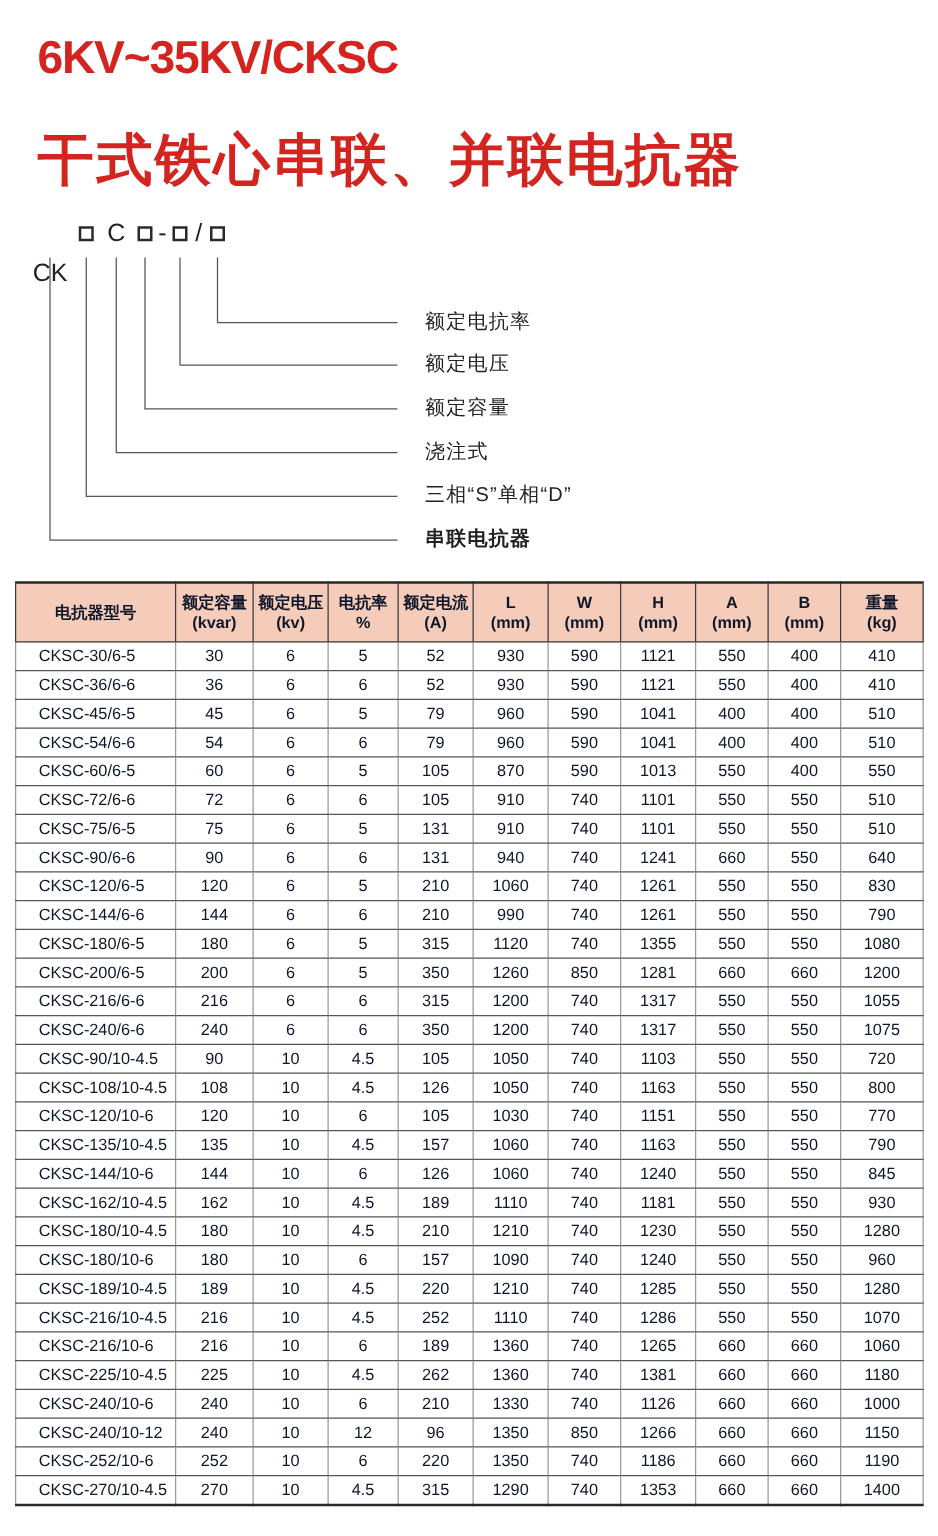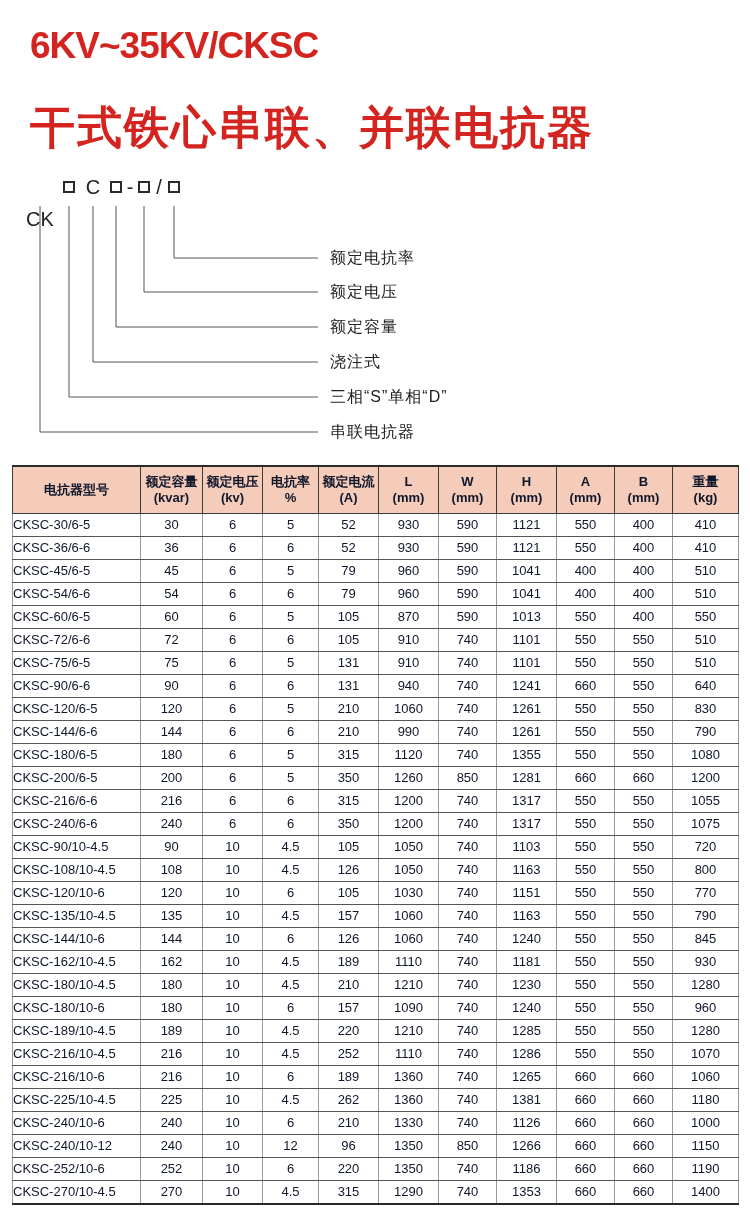--- a/index.html
+++ b/index.html
@@ -10,34 +10,34 @@
          color:var(--accent,#d42420);letter-spacing:-1px;white-space:nowrap;}
   .subtitle{position:absolute;left:30px;top:98px;font-size:45px;font-weight:bold;
          color:var(--accent,#d42420);letter-spacing:2px;white-space:nowrap;}
 
   .diagram{position:absolute;left:0;top:172px;width:750px;height:292px;}
   .code-part{position:absolute;top:4px;transform:translateX(-50%);font-size:20px;
          color:#222;white-space:nowrap;}
   .code-box{position:absolute;top:9px;width:12px;height:12px;border:2px solid #2a2a2a;
          transform:translateX(-50%);background:#fff;box-sizing:border-box;}
   .lines{position:absolute;left:0;top:0;}
-  .dlabel{position:absolute;left:330px;width:300px;font-size:16px;color:#222;
+  .dlabel{position:absolute;left:340px;width:300px;font-size:16px;color:#222;
          line-height:20px;letter-spacing:1px;white-space:nowrap;}
 
   .spec-table{position:absolute;left:12px;top:465px;width:726px;border-collapse:collapse;
          table-layout:fixed;font-size:13px;color:#0f172a;}
   .spec-table th{background:var(--thbg,#f5cbba);font-weight:bold;height:46px;
          border:1px solid #3a3a3a;padding:0;line-height:16px;text-align:center;
          vertical-align:middle;}
   .spec-table td{height:22px;line-height:22px;text-align:center;padding:0;
          border-left:1px solid #9a9a9a;border-right:1px solid #9a9a9a;
          border-top:1px solid #555;border-bottom:1px solid #555;
          white-space:nowrap;overflow:hidden;}
   .spec-table{border-top:2px solid #2a2a2a;border-bottom:2px solid #2a2a2a;}
-  .spec-table td.model{text-align:left;}
+  .spec-table td.model{text-align:left;padding-left:18px;}
 </style>
 </head>
 <body>
 
 <div class="page">
 
   <div class="title">6KV~35KV/CKSC</div>
   <div class="subtitle">干式铁心串联、并联电抗器</div>
 
   <div class="diagram">
@@ -57,21 +57,21 @@
         <span class="code-part" style="left: 130px;">-</span>
         <span class="code-box" style="left: 144px;"></span>
         <span class="code-part" style="left: 159px;">/</span>
         <span class="code-box" style="left: 174px;"></span>
       </div>
   <div class="dlabel" style="top: 76px;">额定电抗率</div>
       <div class="dlabel" style="top: 110px;">额定电压</div>
       <div class="dlabel" style="top: 145px;">额定容量</div>
       <div class="dlabel" style="top: 180px;">浇注式</div>
       <div class="dlabel" style="top: 215px;">三相“S”单相“D”</div>
-      <div class="dlabel" style="top: 250px;">串联电抗器</div>
+      <div class="dlabel" style="top: 250px; font-weight: bold;">串联电抗器</div>
     </div>
 
   <table class="spec-table">
     <colgroup>
       <col style="width:128px">
         <col style="width:62px">
         <col style="width:60px">
       <col style="width:56px">
         <col style="width:60px">
         <col style="width:60px">

